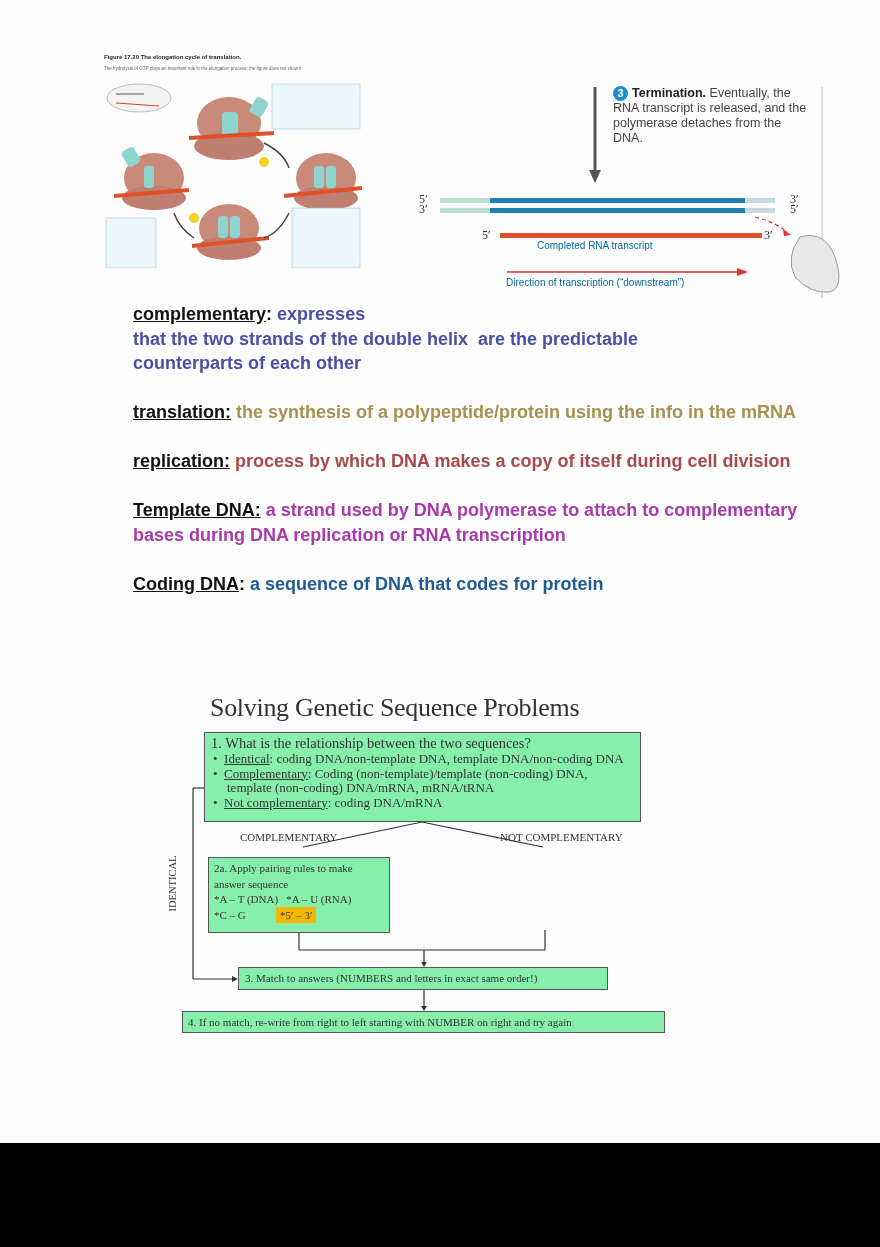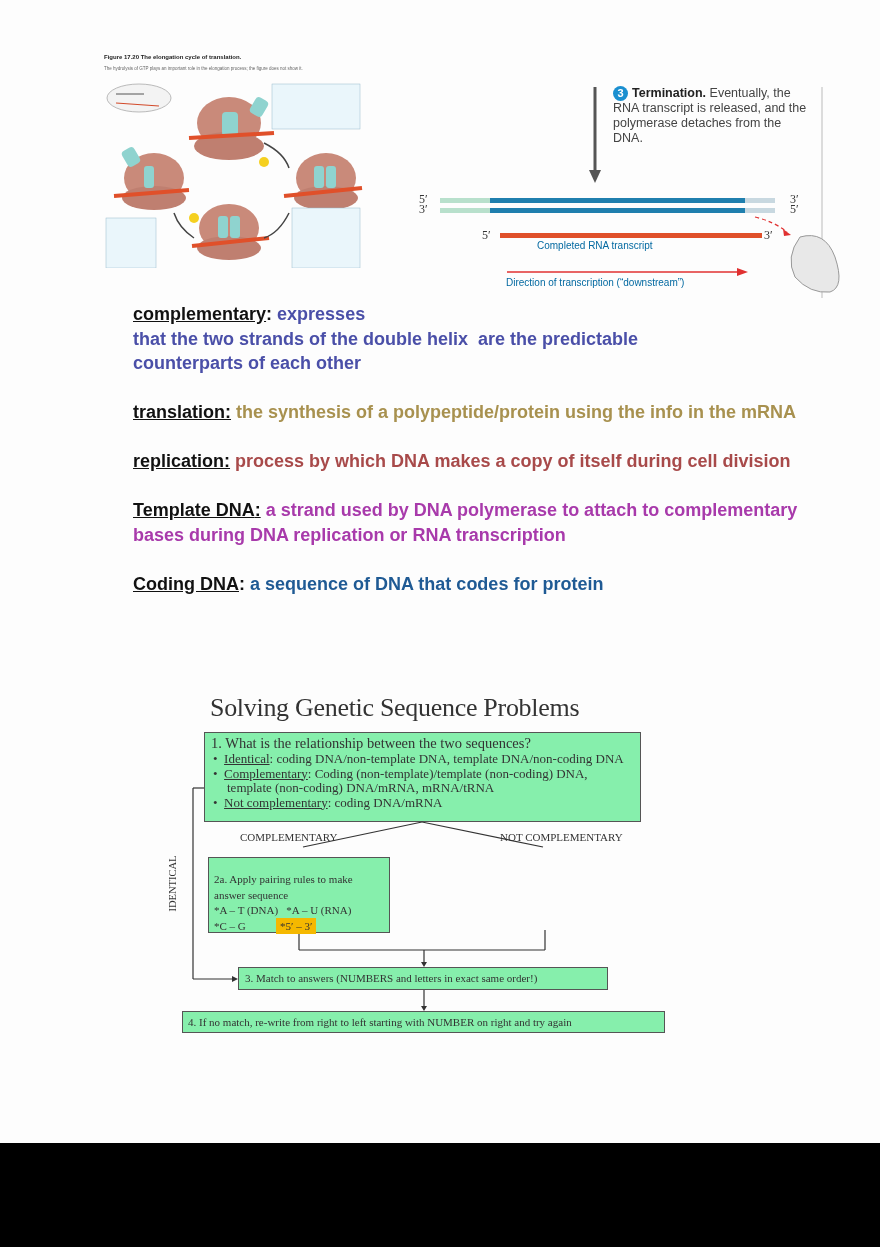--- a/index.html
+++ b/index.html
@@ -21,21 +21,21 @@
   .defs { left:102px; top:302px; width:700px; font-size:18px; font-weight:bold; line-height:24.5px; }
   .term { color:#111; text-decoration:underline; }
   .def-block { margin-bottom:24.5px;margin-left:31px; }
   
   .flow { left:170px; top:690px; width:510px; height:350px; font-family:Liberation Serif, serif; color:#333; }
   .flow-title { position:absolute; left:40px; top:3px; font-size:26px; color:#333; white-space:nowrap; letter-spacing:-0.3px; }
   .box { position:absolute; border:1.2px solid #555; background:#86efac; box-sizing:border-box; }
   .q1-head { font-size:14.5px; padding:2px 0 0 6px; white-space:nowrap; }
   .bul { font-size:13px; line-height:14.5px; padding-left:8px; white-space:nowrap; }
   .u { text-decoration:underline; }
-  .small { font-size:11px; line-height:15.5px; padding:14px 5px; }
+  .small { font-size:11px; line-height:15.5px; padding:3px 5px; }
   .branch { position:absolute; font-size:11px; white-space:nowrap; color:#333; }
   .hl { background:#f5b800; padding:2px 4px; }
 </style>
 </head>
 <body>
 
 <div class="page">
 
   <div class="abs fig1">
     <div class="fig1-title">Figure 17.20  The elongation cycle of translation.</div>

